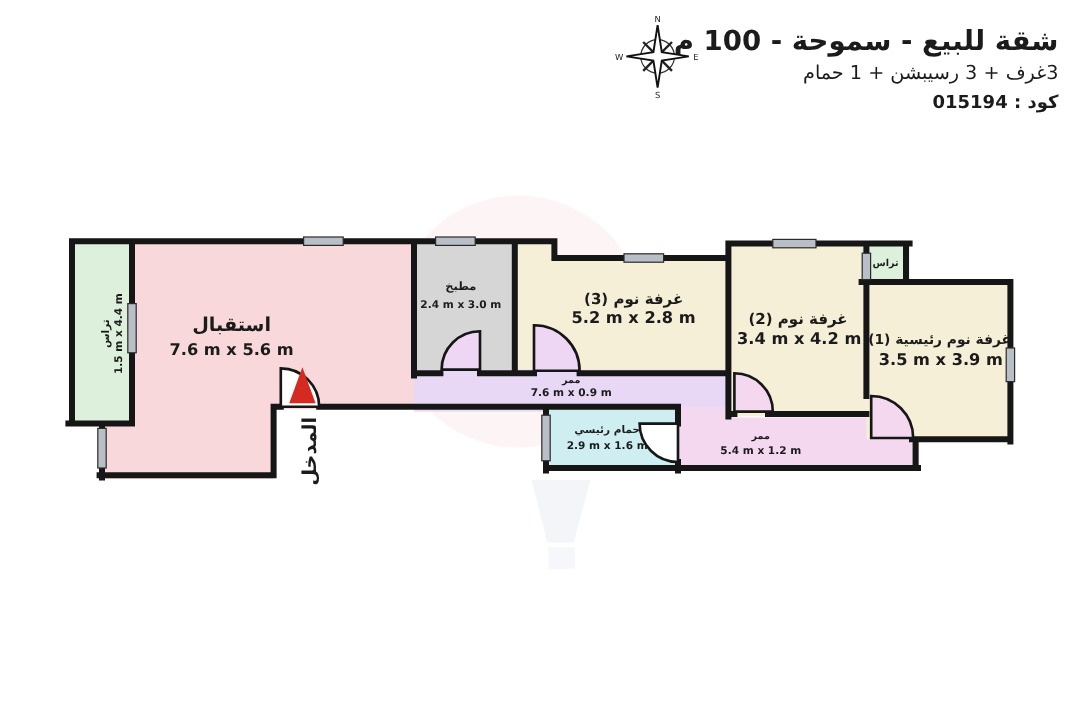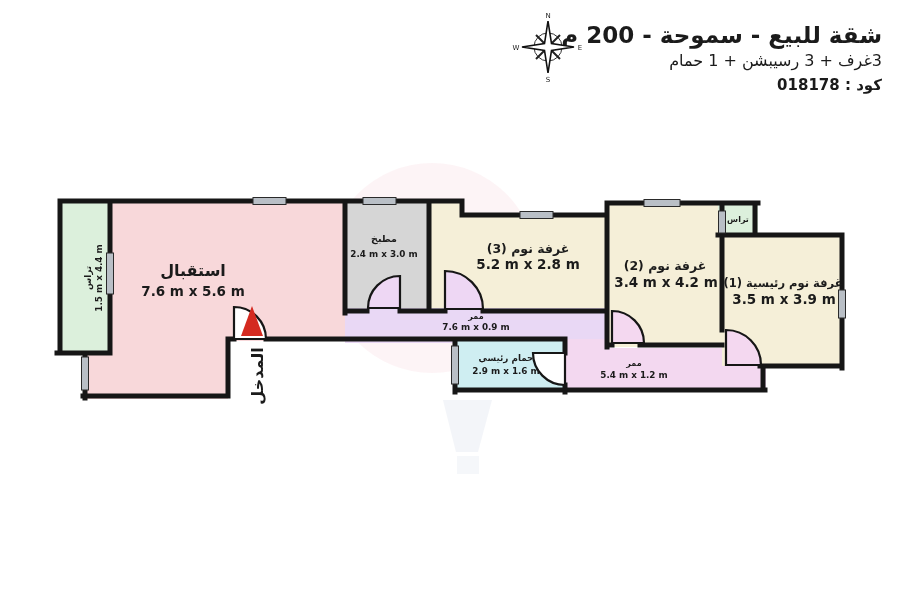--- a/index.html
+++ b/index.html
@@ -14,23 +14,23 @@
        font-family:"DejaVu Sans",sans-serif;}
   .t17{font-size:16px;} .t14{font-size:13.5px;}
   .t13{font-size:12.5px;} .t12{font-size:11.5px;}
   .t10{font-size:9.5px;} .t9{font-size:8.8px;} .t8{font-size:8px;}
   .compassLetter{font-size:7px;font-weight:normal;}
 </style>
 </head>
 <body>
 
 <div class="header">
-  <div class="title">شقة للبيع - سموحة - 200 م</div>
+  <div class="title">شقة للبيع - سموحة - 100 م</div>
   <div class="subtitle">3غرف + 3 رسيبشن + 1 حمام</div>
-  <div class="code">كود : 018178</div>
+  <div class="code">كود : 015194</div>
 </div>
 
 <svg class="plan" width="900" height="599" viewBox="0 0 900 599">
 
   <g>
     <circle cx="432" cy="268" r="105" fill="#f2c3cf" opacity="0.18"></circle>
     <text x="428" y="296" style="font-size:88px;fill:#e3cf9e;opacity:0.22;">REMAX</text>
     <polygon points="443,400 492,400 478,452 456,452" fill="#e9edf4" opacity="0.55"></polygon>
     <rect x="457" y="456" width="22" height="18" fill="#eef1f6" opacity="0.6"></rect>
   </g>

